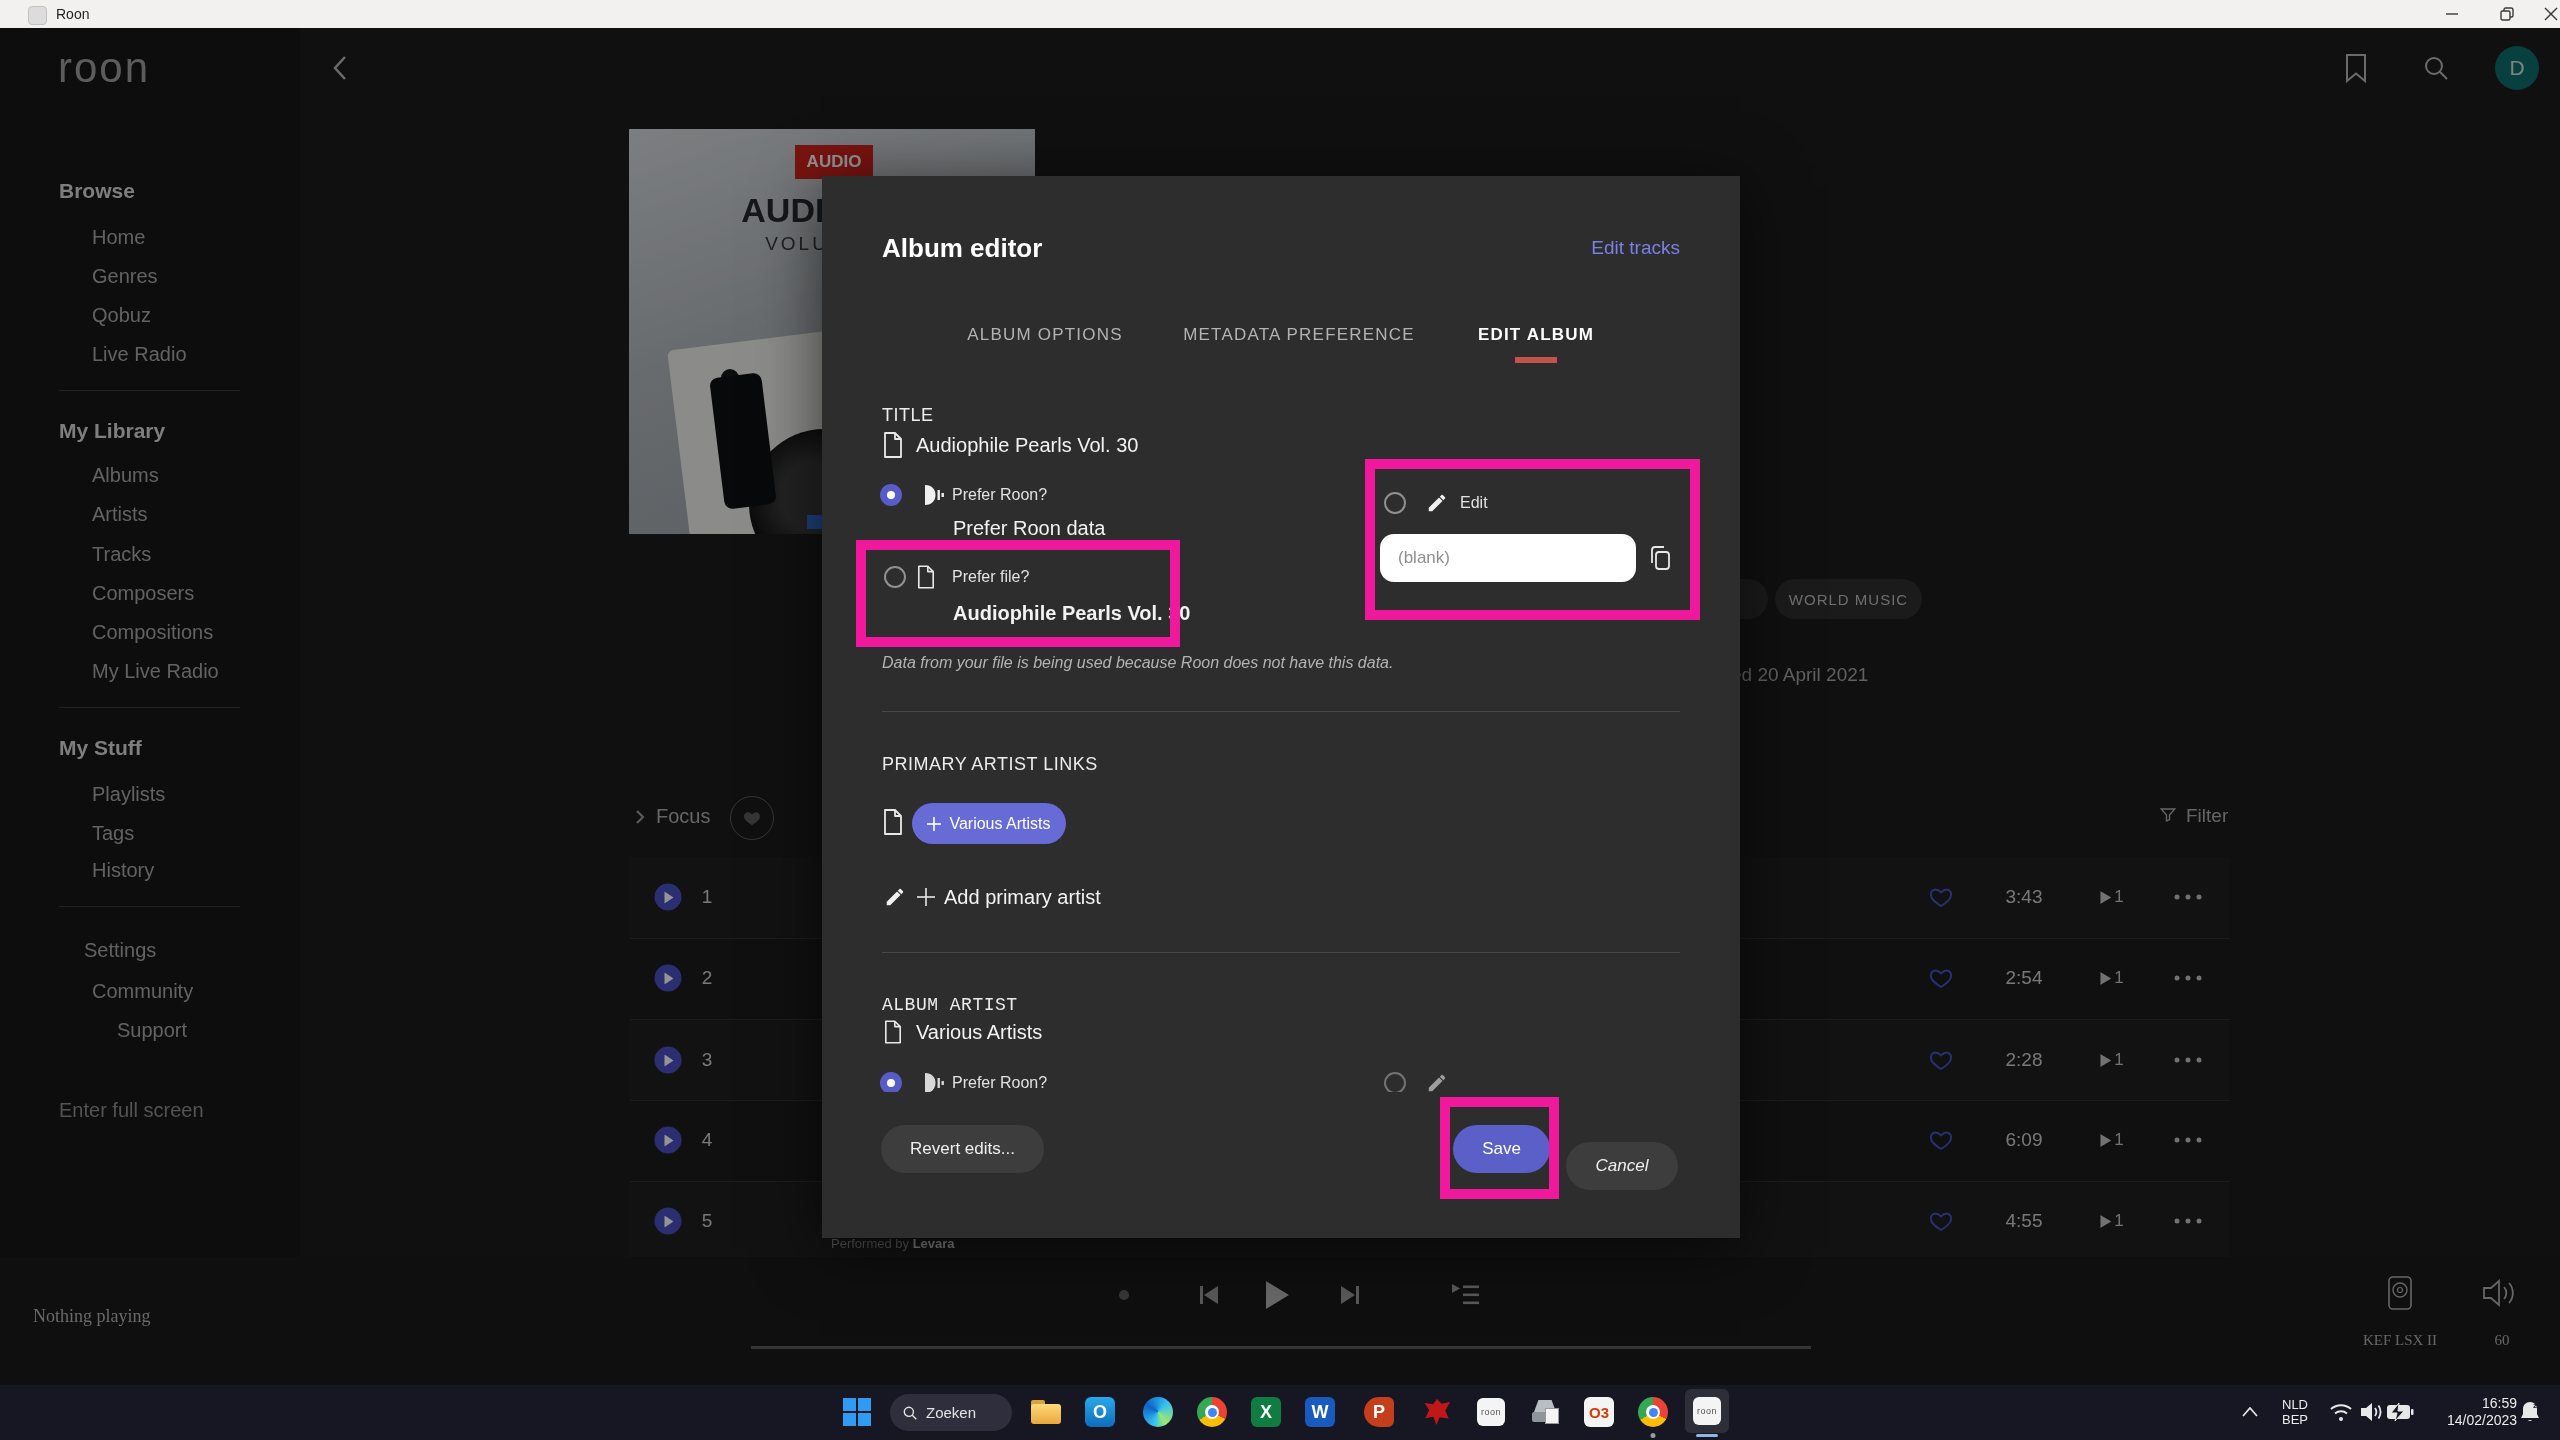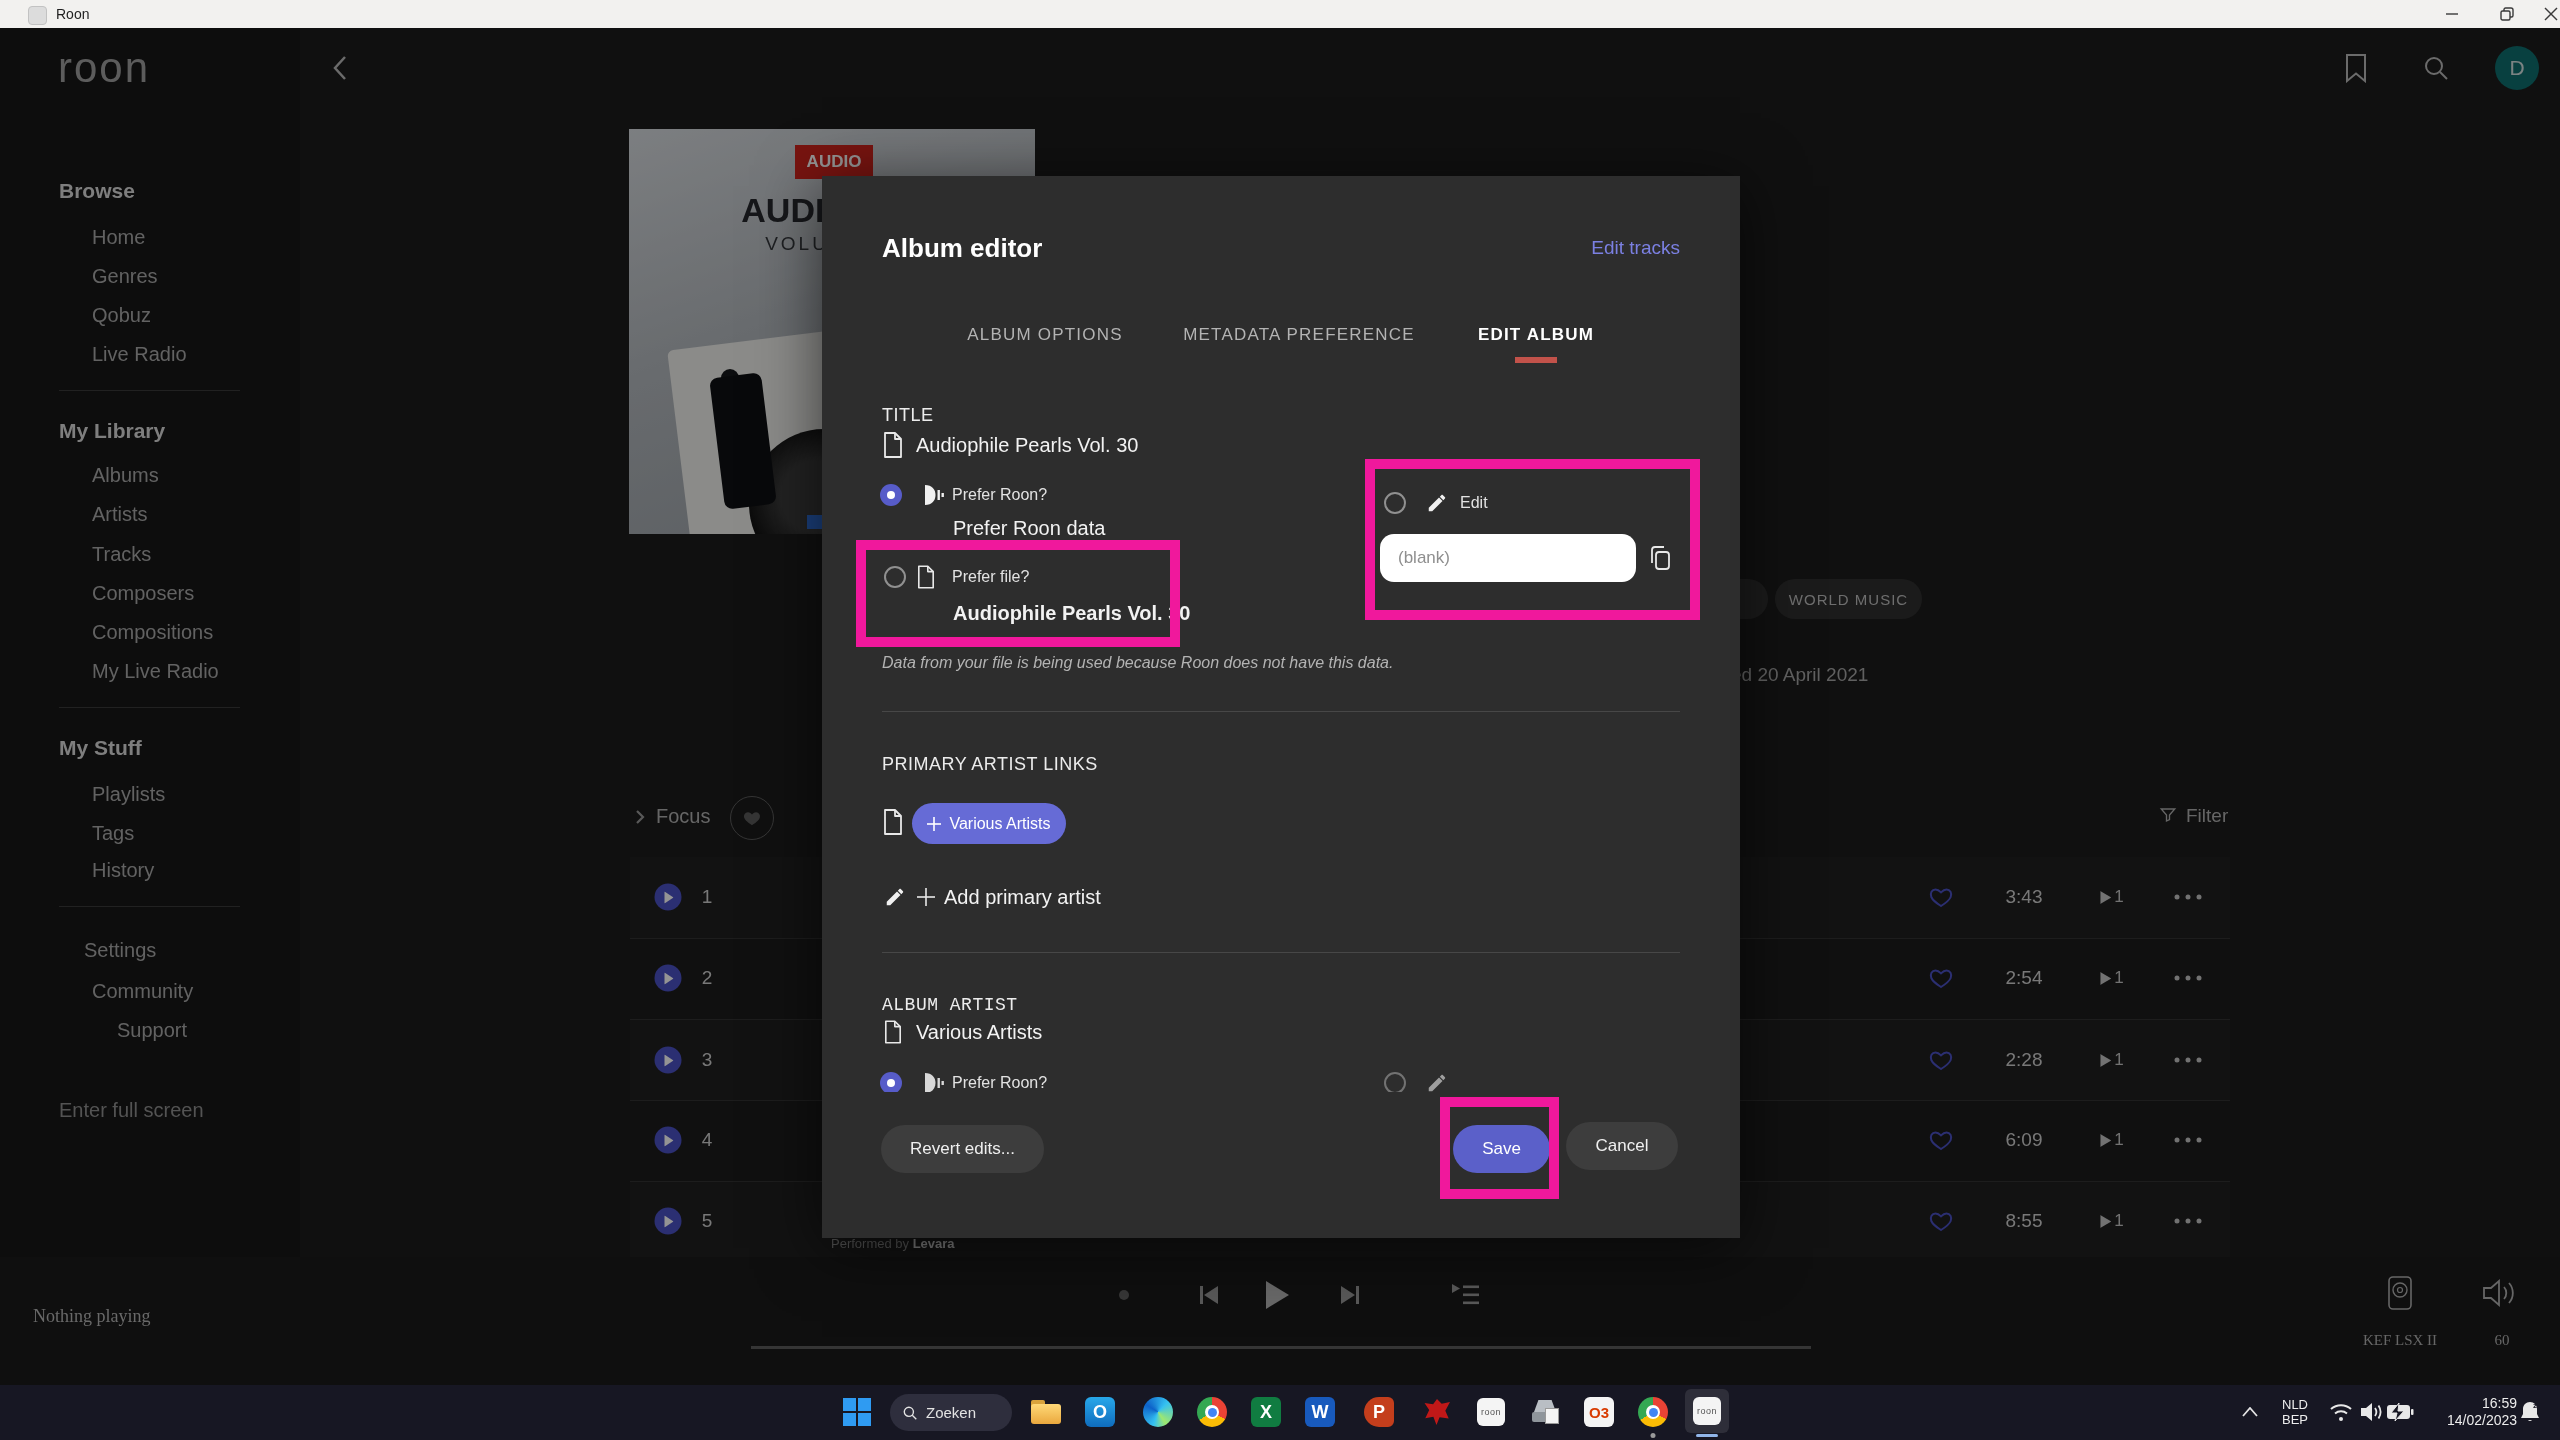--- a/index.html
+++ b/index.html
@@ -272,21 +272,21 @@
 
     <div class="playcirc" style="left:668px;top:1221px;">
         <svg width="10" height="12" viewBox="0 0 10 12">
           <polygon points="1,0 10,6 1,12" fill="#fff"></polygon>
         </svg>
       </div>
     <div class="cxy tnum" style="left:707px;top:1221px;">5</div>
     <svg class="ic" style="left:1941px;top:1221px;" width="24" height="22" viewBox="0 0 24 22">
         <path d="M12 20S4 15 2.3 11C.7 7 3 3.4 6.5 3.4c2.3 0 3.9 1.3 5.5 3 1.6-1.7 3.2-3 5.5-3C21 3.4 23.3 7 21.7 11 20 15 12 20 12 20z" fill="none" stroke="#4b51c4" stroke-width="2"></path>
       </svg>
-    <div class="cxy ttime" style="left:2024px;top:1221px;">8:55</div>
+    <div class="cxy ttime" style="left:2024px;top:1221px;">4:55</div>
     <div class="cxy tplays" style="left:2112px;top:1221px;">
         <svg width="11" height="13" viewBox="0 0 11 13">
           <polygon points="0,0 11,6.5 0,13" fill="#c4c4c4"></polygon>
         </svg>
         <span>1</span>
       </div>
     <div class="cxy dots" style="left:2188px;top:1221px;">
         <i></i>
         <i></i>
         <i></i>
@@ -425,21 +425,21 @@
       </svg>
       <div class="cy m-lab" style="left:130px;top:17px;">Prefer Roon?</div>
       <div class="radio" style="left:573px;top:17px;opacity:.7;"></div>
       <svg class="ic" style="left:615px;top:17px;opacity:.7;" width="22" height="22" viewBox="0 0 24 24">
         <path d="M3 17.2V21h3.8L18 9.8 14.2 6 3 17.2zM20.7 7.1c.4-.4.4-1 0-1.4l-2.4-2.4c-.4-.4-1-.4-1.4 0l-1.8 1.8 3.8 3.8 1.8-1.8z" fill="#cfcfcf"></path>
       </svg>
     </div>
 
     <div class="btn" style="left:59px;top:949px;width:163px;">Revert edits...</div>
     <div class="btn primary" style="left:631px;top:949px;width:97px;">Save</div>
-    <div class="btn" style="left:744px;top:946px;width:112px;">Cancel</div>
+    <div class="btn" style="left:744px;top:966px;width:112px;font-style:italic;">Cancel</div>
 
     <div class="pinkbox" style="left:34px;top:364px;width:324px;height:107px;"></div>
     <div class="pinkbox" style="left:543px;top:283px;width:335px;height:161px;"></div>
     <div class="pinkbox" style="left:618px;top:921px;width:119px;height:102px;"></div>
   </div>
 
   <div class="titlebar">
     <div class="abs" style="left:28px;top:6px;width:17px;height:17px;border-radius:4px;background:#dcdcdc;border:1px solid #c2c2c2;"></div>
     <div class="cy t" style="left:56px;top:14px;">Roon</div>
     <svg class="ic" style="left:2452px;top:14px;" width="14" height="14" viewBox="0 0 14 14">

